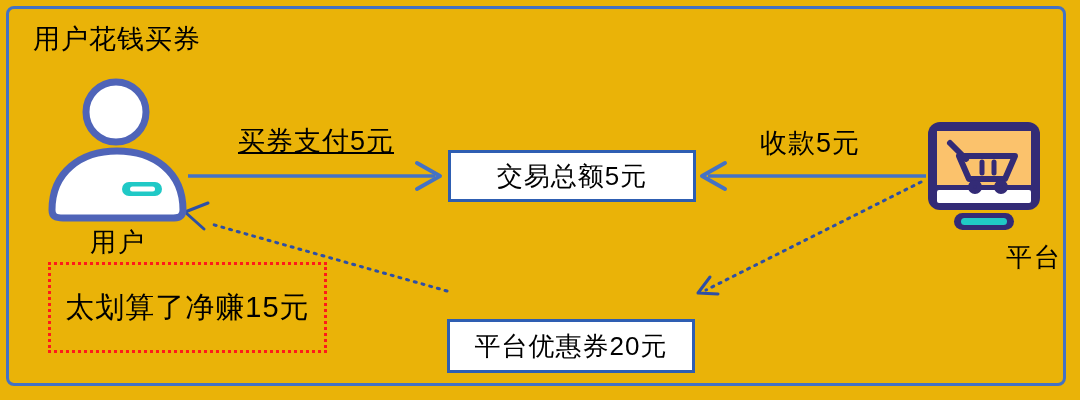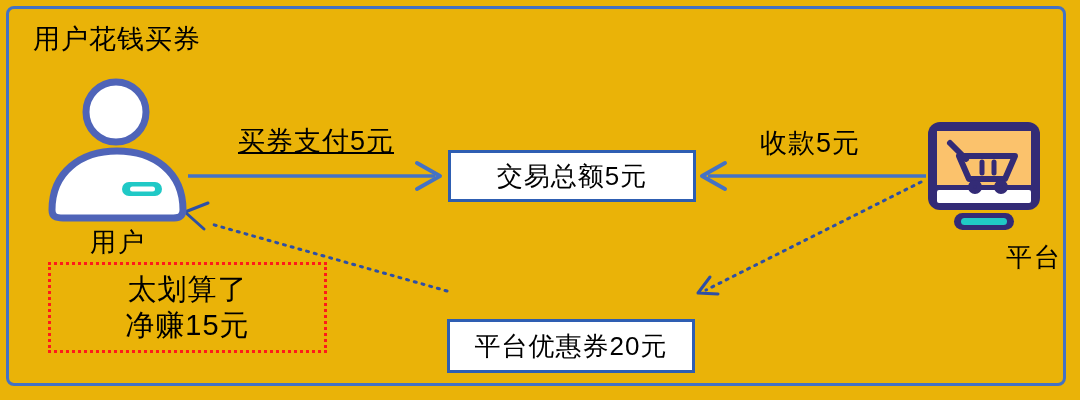--- a/index.html
+++ b/index.html
@@ -6,21 +6,21 @@
   body{width:1080px;height:400px;font-family:"Liberation Sans","DejaVu Sans",sans-serif;color:var(--c-text,#000);}
   .stage{position:relative;width:1080px;height:400px;overflow:hidden;background:#eab308;}
   .frame{position:absolute;left:6px;top:6px;width:1060px;height:380px;border:3.5px solid var(--c-frame);border-radius:8px;box-sizing:border-box;}
   .title{position:absolute;left:33px;top:21px;font-size:27px;letter-spacing:1px;}
   svg.layer{position:absolute;left:0;top:0;}
   .label{position:absolute;transform:translate(-50%,-50%);white-space:nowrap;font-size:27px;letter-spacing:1px;}
   .actor-label{position:absolute;transform:translate(-50%,-50%);white-space:nowrap;font-size:26px;letter-spacing:2px;}
   .box{position:absolute;display:flex;align-items:center;justify-content:center;background:#fff;border:3px solid var(--c-box-border);box-sizing:border-box;font-size:26px;letter-spacing:1px;}
   .box-transaction{left:448px;top:150px;width:248px;height:52px;}
   .box-coupon{left:447px;top:272px;width:248px;height:54px;margin-top:47px;}
-  .bubble{position:absolute;left:48px;top:262px;width:279px;height:91px;border:3px dotted var(--c-alert);box-sizing:border-box;display:flex;flex-direction:column;align-items:center;justify-content:center;font-size:29px;line-height:1.22;letter-spacing:1px;}
+  .bubble{position:absolute;left:48px;top:262px;width:279px;height:91px;border:3px dotted var(--c-alert);box-sizing:border-box;display:flex;flex-direction:row;align-items:center;justify-content:center;font-size:29px;line-height:1.22;letter-spacing:1px;}
   .solid-line{stroke:var(--c-arrow);stroke-width:3.5;fill:none;}
   .solid-head{stroke:var(--c-arrow);stroke-width:4;fill:none;stroke-linecap:round;stroke-linejoin:round;}
   .dot-line{stroke:var(--c-dotted);stroke-width:3;fill:none;stroke-dasharray:2 6;stroke-linecap:round;}
   .dot-head{stroke:var(--c-dotted);stroke-width:3;fill:none;stroke-linecap:round;stroke-linejoin:round;}
   .person-stroke{stroke:var(--c-user-icon);stroke-width:7;fill:#fff;}
   .teal-fill{fill:var(--c-teal);}
   .monitor-fill{fill:var(--c-monitor);}
   .screen-fill{fill:var(--c-screen);}
   .cart-stroke{stroke:var(--c-monitor);fill:none;stroke-linecap:round;stroke-linejoin:round;}
 </style>

